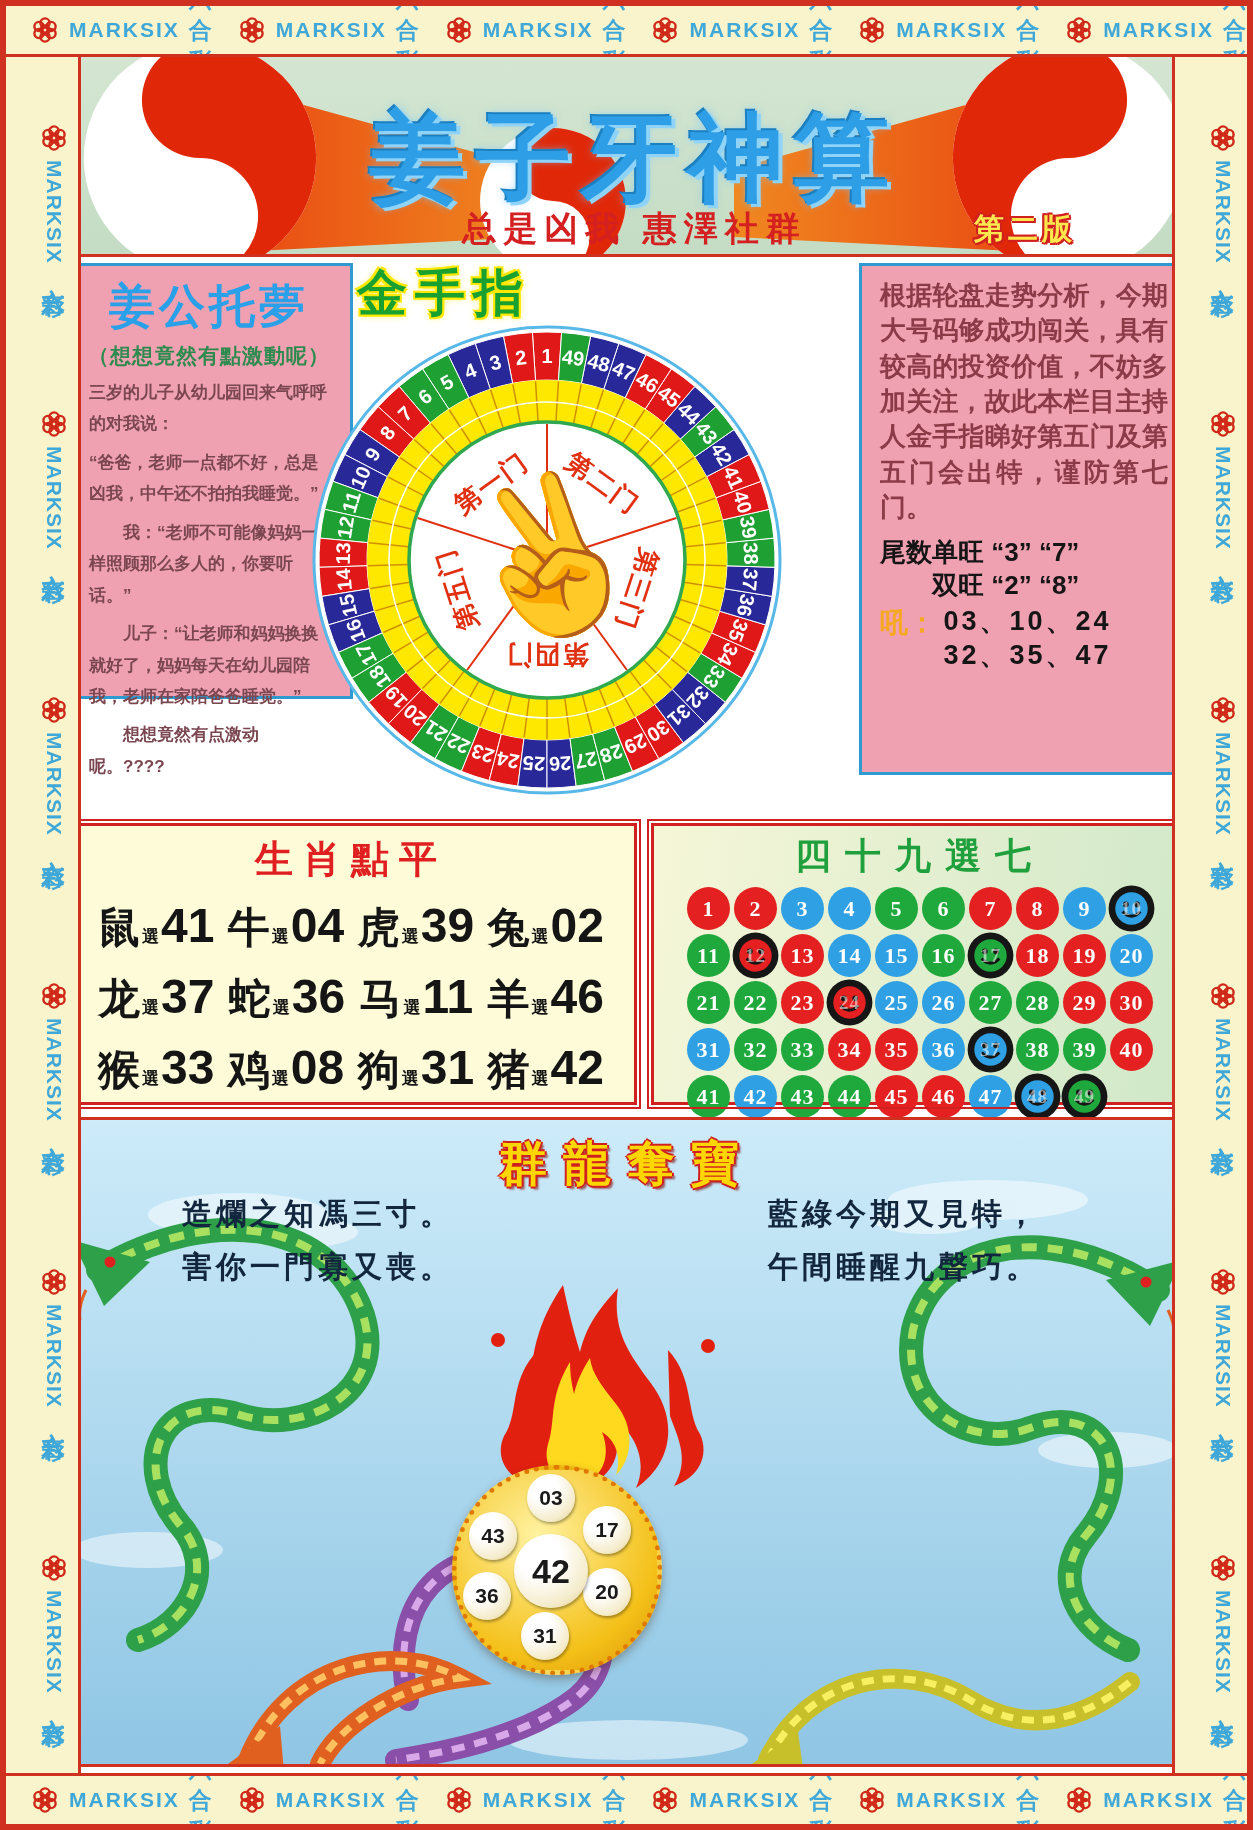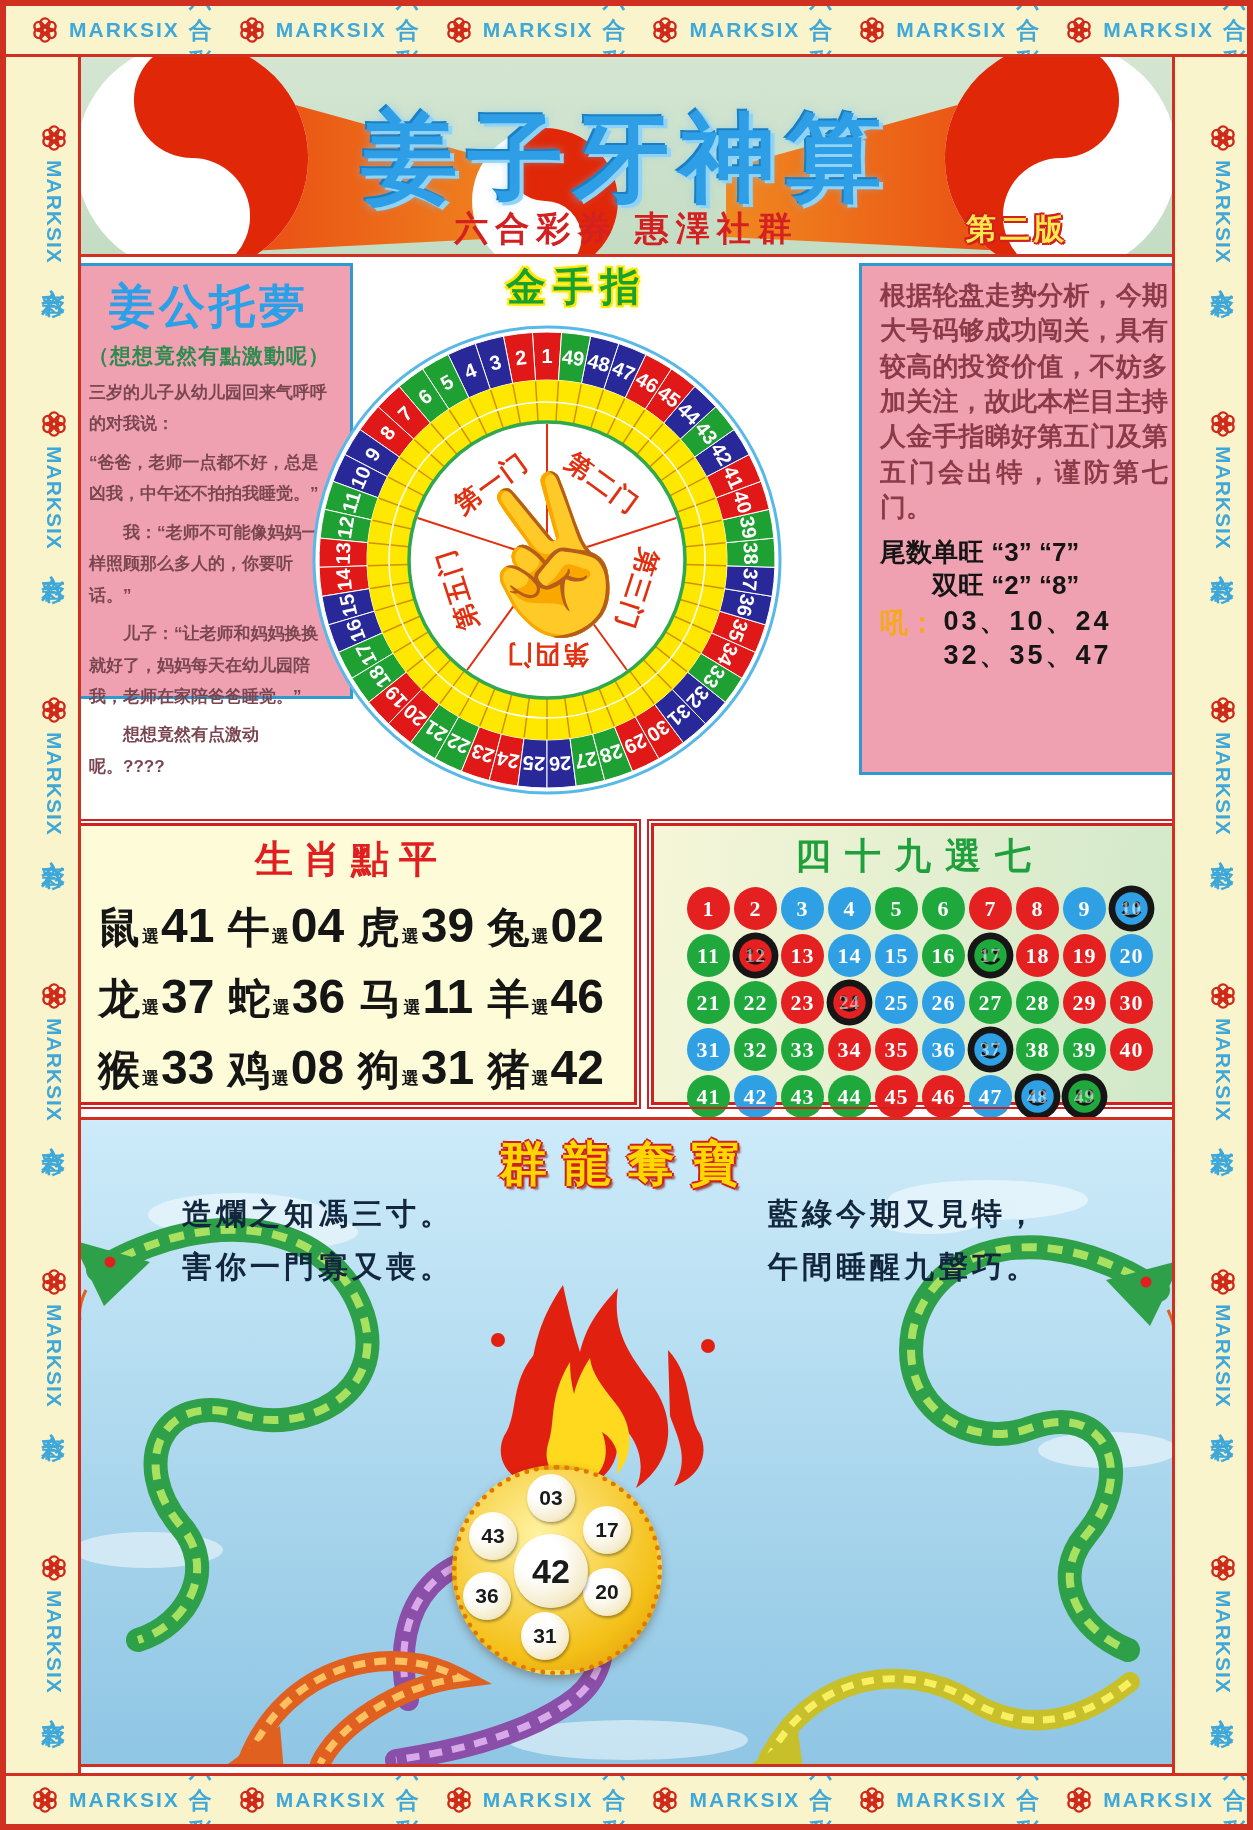--- a/index.html
+++ b/index.html
@@ -14,37 +14,37 @@
   .vert .bunit{flex-direction:column;gap:7px;}
   .flower{width:30px;height:30px;flex:none;}
   .flower circle{fill:none;stroke:#D02818;stroke-width:2.4;}
   .ben{color:#3FA8D8;font-weight:bold;font-size:21px;letter-spacing:2px;}
   .bzh{color:#3FA8D8;font-weight:bold;font-size:23px;letter-spacing:3px;}
   .vert .ben{writing-mode:vertical-rl;letter-spacing:1px;}
   .vert .bzh{writing-mode:vertical-rl;text-orientation:upright;letter-spacing:2px;}
   
   .content{position:absolute;left:51px;top:51px;width:1139px;height:1716px;background:#fff;z-index:2;}
   
-  .header{position:absolute;left:0;top:0;width:1139px;height:197px;background:linear-gradient(#D4E6D2,#C4DCC4);border-bottom:3px solid #D03020;overflow:hidden;}
+  .header{position:absolute;left:8px;top:0;width:1139px;height:197px;background:linear-gradient(#D4E6D2,#C4DCC4);border-bottom:3px solid #D03020;overflow:hidden;}
   .beams{position:absolute;left:0;top:0;width:100%;height:100%;}
   .yy{position:absolute;}
   .yy-left{left:14px;top:-20px;width:242px;height:242px;}
   .yy-right{right:14px;top:-20px;width:242px;height:242px;}
   .yy-center{left:412px;top:68px;width:152px;height:152px;}
   .main-title{position:absolute;left:0;top:38px;width:1139px;text-align:center;font-size:96px;font-weight:bold;letter-spacing:10px;color:#2E9FE6;text-shadow:4px 3px 0 #8FD4F8,-2px -2px 0 #1C7FC0,0 0 10px rgba(120,200,255,.8);}
   .sub-title{position:absolute;left:0;bottom:2px;width:1139px;text-align:center;font-size:34px;font-weight:bold;letter-spacing:7px;color:#D42020;}
   .edition{position:absolute;right:128px;bottom:4px;font-size:30px;font-weight:bold;letter-spacing:4px;color:#FFE84D;text-shadow:-2px 0 0 #D02020,2px 0 0 #D02020,0 -2px 0 #D02020,0 2px 0 #D02020,2px 2px 0 #D02020,-2px -2px 0 #D02020;}
   
   .pinkbox{position:absolute;background:#F0A1B1;border:3px solid #2E9AD0;box-sizing:border-box;}
   .story{left:8px;top:206px;width:288px;height:436px;padding:10px 16px;}
   .story-title{text-align:center;font-size:46px;font-weight:bold;color:#2AA0E8;letter-spacing:4px;}
   .story-sub{text-align:center;font-size:21px;font-weight:bold;color:#2E8B4F;margin-top:4px;letter-spacing:1px;}
   .story-body p{margin:7px 0 0 5px;font-size:17px;line-height:1.85;color:#7A4650;font-weight:bold;}
   .story-body p.ind{text-indent:2em;}
-  .gf-title{position:absolute;left:300px;top:203px;width:440px;text-align:center;font-size:39px;font-weight:bold;letter-spacing:8px;color:#18A030;text-shadow:2px 2px 0 #FFE800,-2px -2px 0 #FFE800,2px -2px 0 #FFE800,-2px 2px 0 #FFE800,0 0 8px #FFF050;}
+  .gf-title{position:absolute;left:300px;top:203px;width:440px;font-size:50px;font-weight:bold;letter-spacing:8px;color:#18A030;text-shadow:2px 2px 0 #FFE800,-2px -2px 0 #FFE800,2px -2px 0 #FFE800,-2px 2px 0 #FFE800,0 0 8px #FFF050;}
   .wheel{position:absolute;left:255px;top:268px;width:470px;height:470px;}
   .analysis{left:802px;top:206px;width:330px;height:512px;padding:12px 18px 8px 18px;}
   .an-text{font-size:26px;line-height:1.36;color:#8B3A48;font-weight:bold;text-align:justify;text-justify:inter-ideograph;}
   .an-tail{margin-top:10px;font-size:26px;font-weight:bold;color:#151515;line-height:1.3;}
   .an-tail .t2{text-indent:2em;}
   .an-roar{margin-top:2px;font-size:27px;font-weight:bold;color:#151515;line-height:1.25;}
   .roar-label{color:#F5A820;font-size:28px;}
   .roar-lines{display:inline-block;vertical-align:top;letter-spacing:3px;}
   
   .dblbox{position:absolute;box-sizing:border-box;border:3px solid #D02020;outline:2px solid #D02020;outline-offset:2px;}
@@ -431,21 +431,21 @@
         <circle cx="50" cy="26" r="8.5" fill="#E02808"></circle>
           <circle cx="50" cy="74" r="8.5" fill="#fff"></circle>
       </svg>
       <svg class="yy yy-center" viewBox="0 0 100 100">
         <circle cx="50" cy="50" r="48" fill="#fff"></circle>
         <path d="M50 2 a24 24 0 0 0 0 48 a24 24 0 0 1 0 48 a48 48 0 0 0 0 -96 z" fill="#E02808"></path>
         <circle cx="50" cy="26" r="8.5" fill="#E02808"></circle>
           <circle cx="50" cy="74" r="8.5" fill="#fff"></circle>
       </svg>
       <div class="main-title">姜子牙神算</div>
-      <div class="sub-title">六合彩券  惠澤社群</div>
+      <div class="sub-title">总是凶我  惠澤社群</div>
       <div class="edition">第二版</div>
     </div>
 
     <div class="pinkbox story">
       <div class="story-title">姜公托夢</div>
       <div class="story-sub">（想想竟然有點激動呢）</div>
       <div class="story-body" id="storyBody">
           <p class="">三岁的儿子从幼儿园回来气呼呼的对我说：</p>
           <p class="">“爸爸，老师一点都不好，总是凶我，中午还不拍拍我睡觉。”</p>
           <p class="ind">我：“老师不可能像妈妈一样照顾那么多人的，你要听话。”</p>

